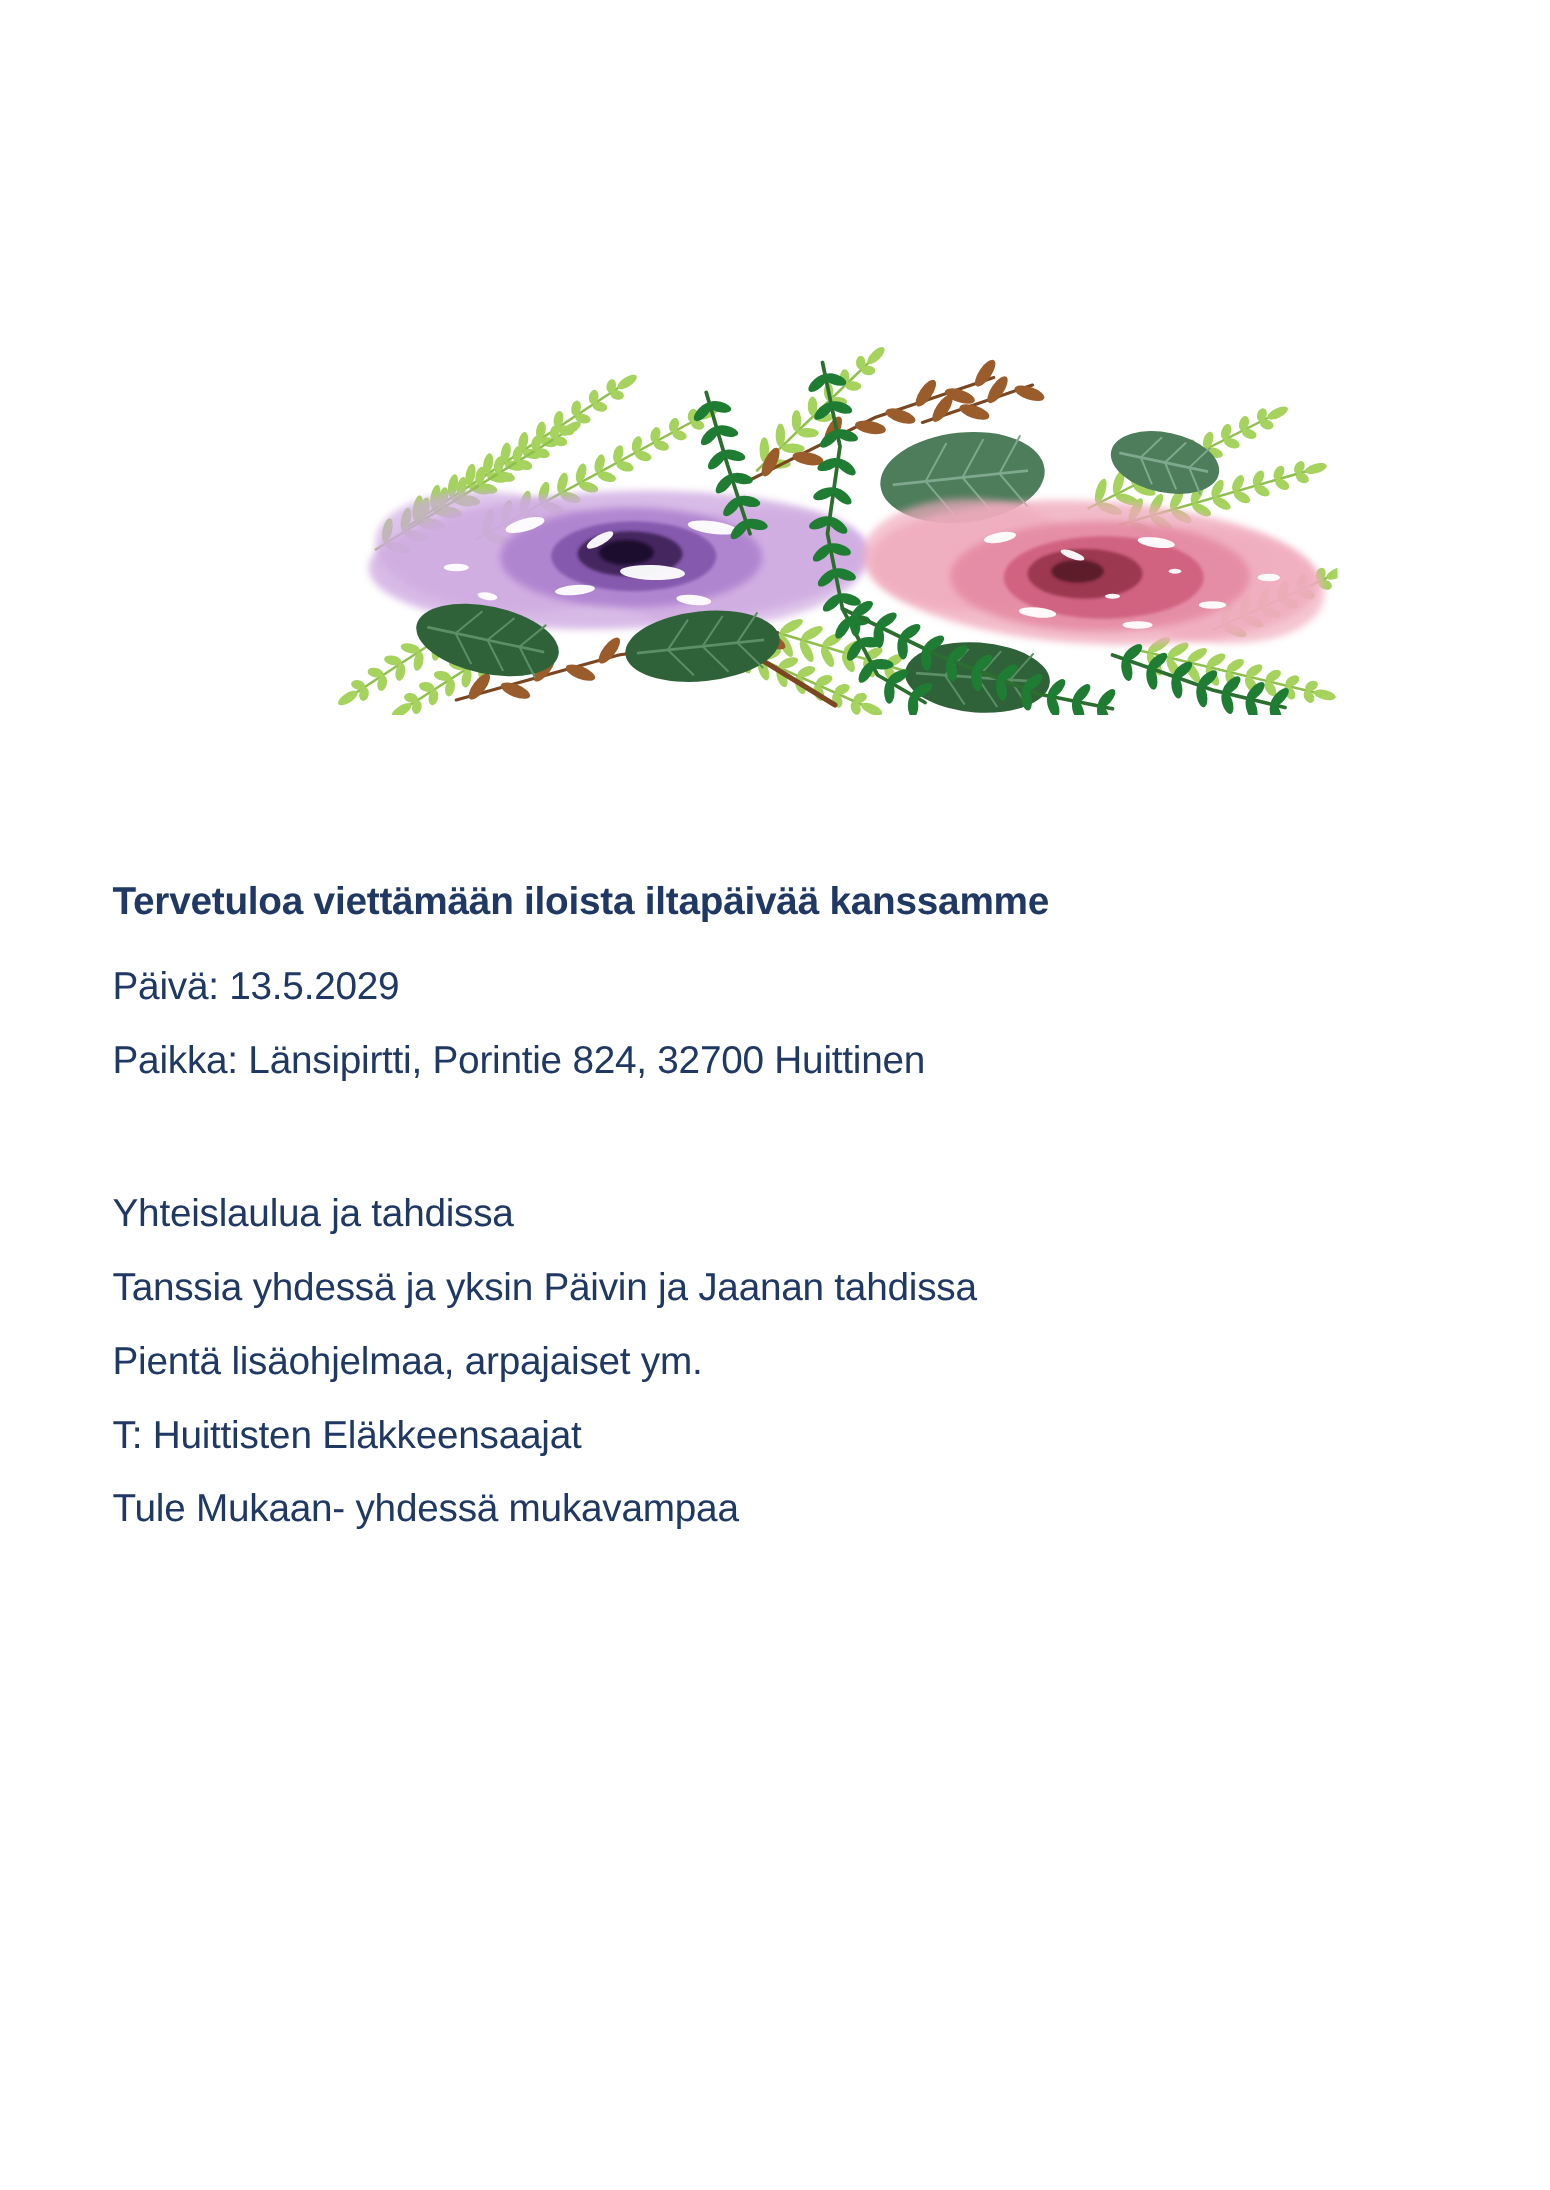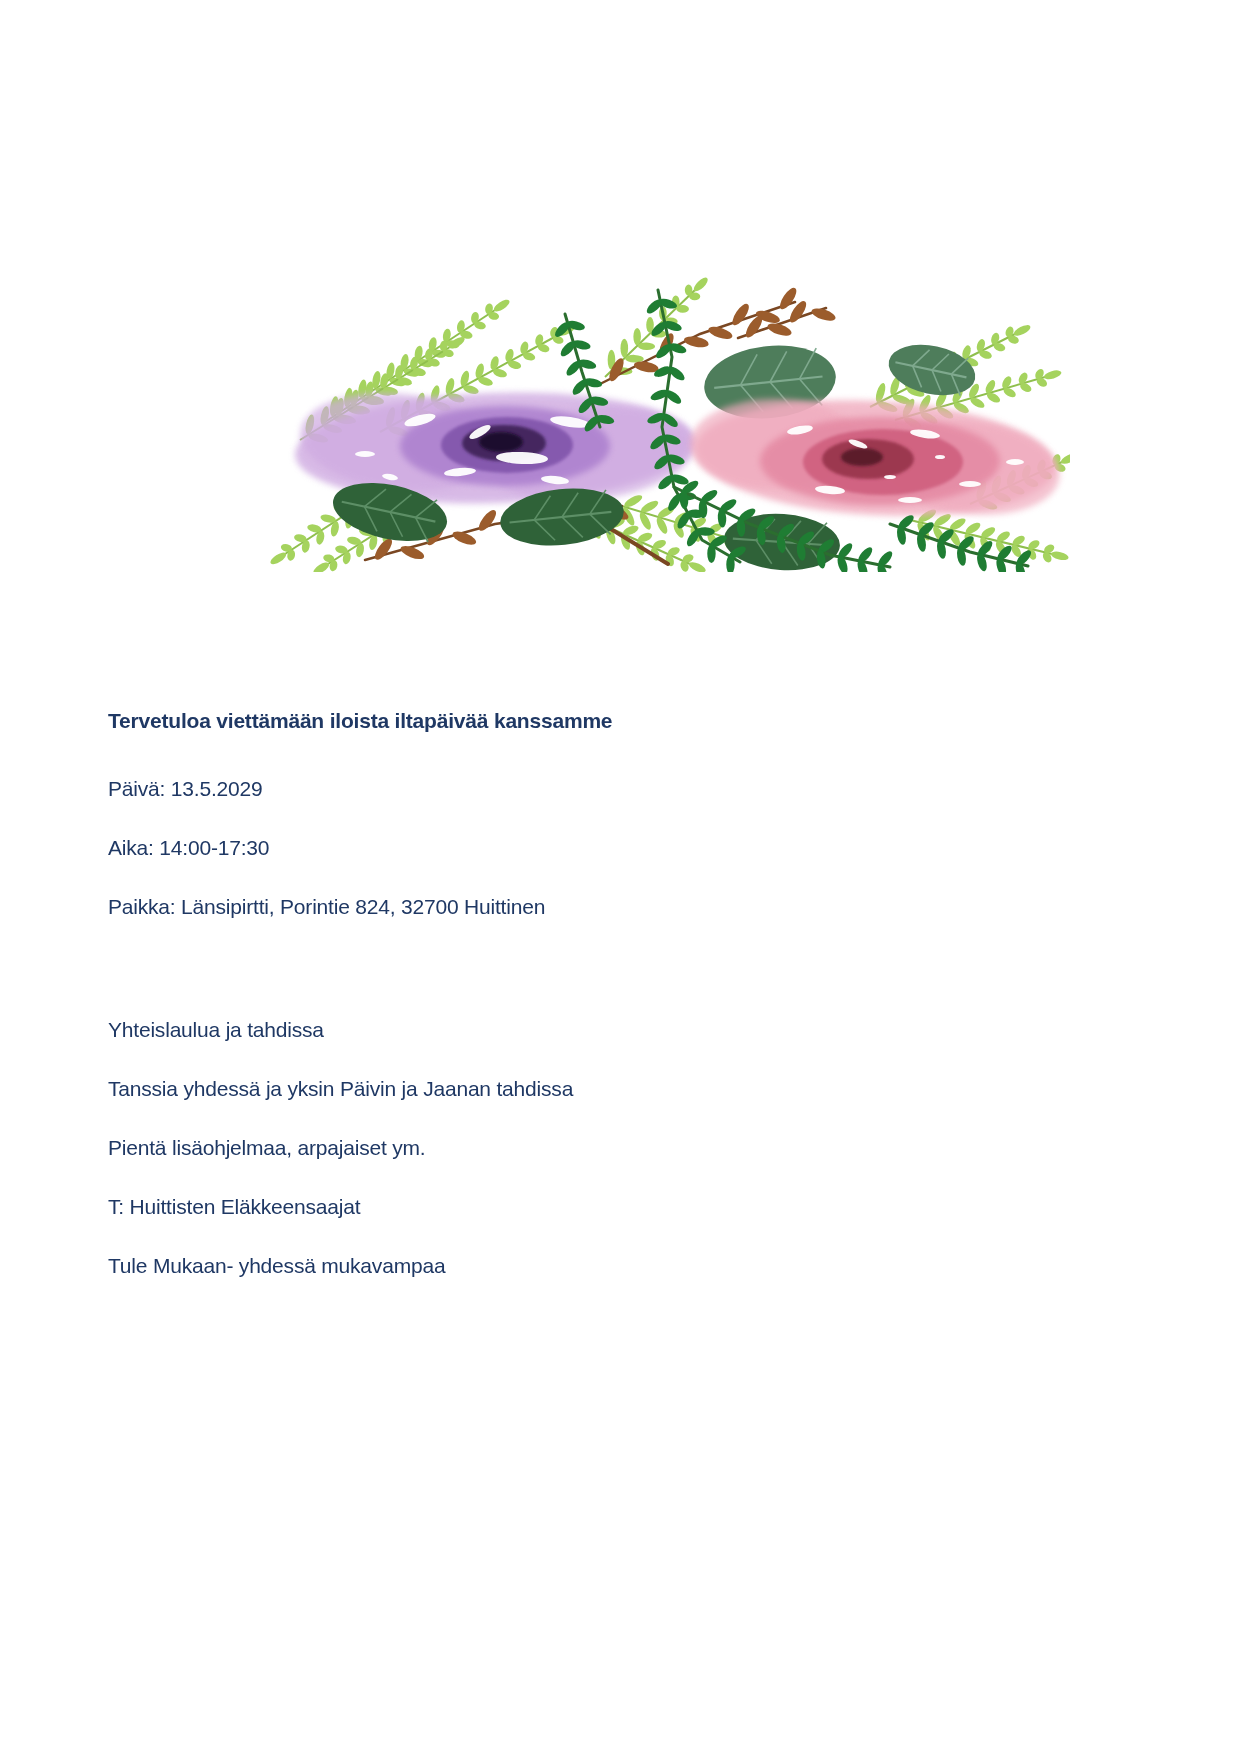--- a/index.html
+++ b/index.html
@@ -6,22 +6,22 @@
   body{
     width:1240px;height:1752px;position:relative;background:#ffffff;overflow:hidden;
     font-family:"Liberation Sans","DejaVu Sans",sans-serif;
   }
   main[data-name="flyer-page"]{position:absolute;inset:0;}
   figure[data-name="flower-illustration"]{
     position:absolute;left:270px;top:272px;width:800px;height:300px;margin:0;
   }
   figure svg{display:block;width:800px;height:300px;}
   section[data-name="flyer-text"]{
-    position:absolute;left:108px;top:700px;width:960px;
-    color:#1f3864;font-size:21px;line-height:42px;letter-spacing:-0.2px;
+    position:absolute;left:90px;top:700px;width:960px;
+    color:#1f3864;font-size:31px;line-height:42px;letter-spacing:-0.2px;
   }
   section p{margin:0 0 17px 0;}
   p.title{font-weight:bold;margin-bottom:26px;}
   p.gap-after{margin-bottom:81px;}
   strong{font-weight:normal;}
 </style>
 </head>
 <body>
 
 <main data-name="flyer-page">
@@ -504,21 +504,20 @@
           <ellipse cx="750.5745118539464" cy="299.3463228333673" rx="9.5" ry="4.2" fill="#1f7d33" transform="rotate(73.73100287389794 750.5745118539464 299.3463228333673)"></ellipse>
         </g>
       </svg>
   </figure>
 
   <section data-name="flyer-text">
     <p class="title" data-name="flyer-title">Tervetuloa viettämään iloista iltapäivää kanssamme</p>
 
     <p data-name="detail-line-date"><strong data-name="detail-label-date">Päivä:</strong> <span data-name="detail-value-date">13.5.2029</span></p>
 
-    <p data-name="detail-line-time"><strong data-name="detail-label-time">Aika:</strong> <span data-name="detail-value-time">14:00-17:30</span></p>
 
     <p class="gap-after" data-name="detail-line-place"><strong data-name="detail-label-place">Paikka:</strong> <span data-name="detail-value-place">Länsipirtti, Porintie 824, 32700 Huittinen</span></p>
 
     <p data-name="body-line">Yhteislaulua ja tahdissa</p>
     <p data-name="body-line">Tanssia yhdessä ja yksin Päivin ja Jaanan tahdissa</p>
     <p data-name="body-line">Pientä lisäohjelmaa, arpajaiset ym.</p>
     <p data-name="body-line">T: Huittisten Eläkkeensaajat</p>
     <p data-name="body-line">Tule Mukaan- yhdessä mukavampaa</p>
   </section>
 

